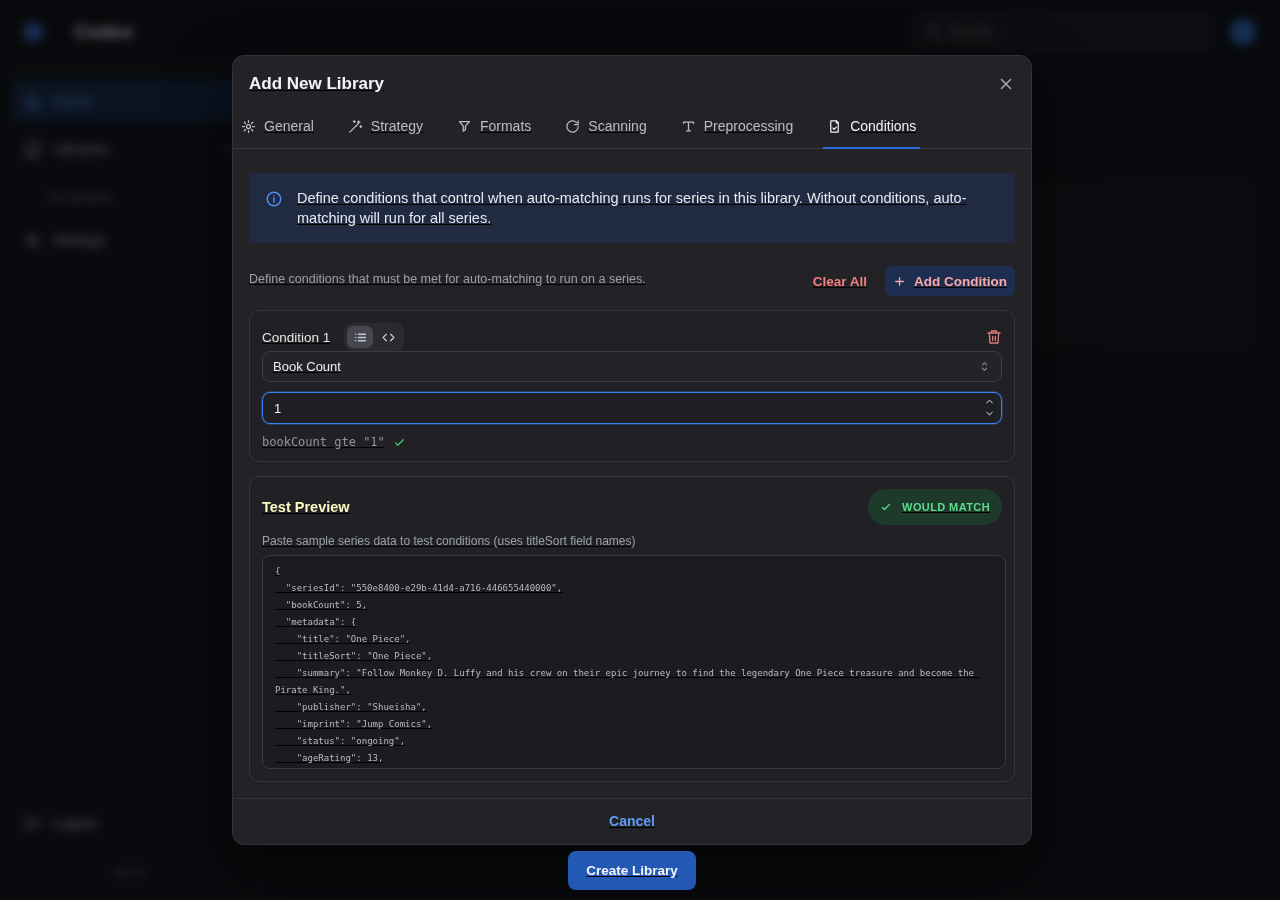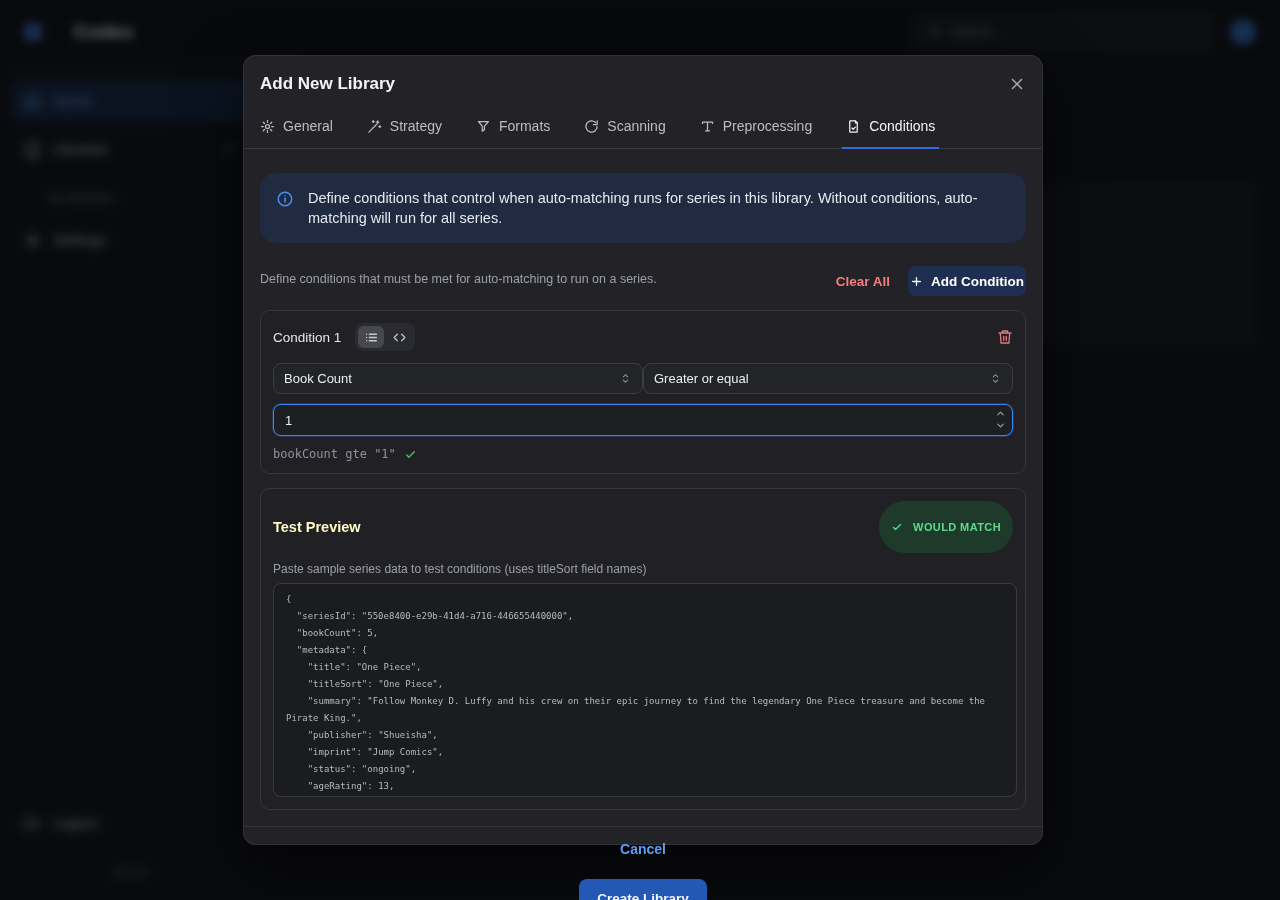--- a/index.html
+++ b/index.html
@@ -24,75 +24,75 @@
   .side-item.active { background:#13233e; color:#5f9df5; }
   .side-item .plus { margin-left:auto; color:#5f9df5; }
   .side-sub { color:#676d78; font-size:13px; padding:14px 0 14px 36px; }
   .side-bottom { margin-top:auto; }
   .side-version { text-align:center; color:#676d78; font-size:12px; padding:16px 0 4px; }
   .main-panel { position:absolute; left:300px; top:182px; width:956px; height:165px;
     background:#141519; border-radius:12px; }
 
   
   .overlay { position:absolute; inset:0; background:rgba(6,7,10,.55); }
-  .modal { position:absolute; left:243px; top:55px; width:800px; height:790px;
+  .modal { position:absolute; left:232px; top:55px; width:800px; height:790px;
     background:#232327; border:1px solid #323338; border-radius:12px;
-    box-shadow:0 24px 60px rgba(0,0,0,.6); display:flex; flex-direction:column; }
+    box-shadow:0 24px 60px rgba(0,0,0,.6); display:flex; flex-direction:column;text-decoration:underline; }
   .modal-head { display:flex; align-items:center; justify-content:space-between; padding:18px 16px 6px; }
   .modal-title { color:#f2f3f5; font-size:17px; font-weight:700; }
   .close-btn { color:#a7abb3; cursor:pointer; display:flex; }
 
-  .tabs { display:flex; gap:26px; padding:10px 12px 0; border-bottom:1px solid #38393f; }
+  .tabs { display:flex; gap:26px; padding:10px 4px 0; border-bottom:1px solid #38393f; }
   .tab { display:flex; align-items:center; gap:8px; color:#b9bdc5; font-size:14px;
     padding:8px 4px 13px; border-bottom:2px solid transparent; margin-bottom:-1px; cursor:pointer; }
   .tab.active { color:#f2f3f5; border-bottom-color:#2f6bdb; }
 
   .modal-body { padding:16px 16px 0; flex:1; }
-  .info-banner { background:#202b41; border-radius:16px; padding:15px 16px; display:flex; gap:14px;
+  .info-banner { background:#202b41; border-radius:4px; padding:15px 16px; display:flex; gap:14px;
     margin-top:8px; }
   .info-banner .icon { color:#4b8ef0; margin-top:2px; }
   .info-text { color:#e6e9ef; font-size:14.5px; line-height:20px; max-width:690px; }
 
   .section-row { display:flex; align-items:flex-start; margin-top:23px; }
   .section-title { color:#f2f3f5; font-size:15px; font-weight:700; }
   .section-sub { color:#9aa0aa; font-size:12.5px; margin-top:6px; }
   .section-actions { margin-left:auto; display:flex; align-items:center; gap:18px; }
   .clear-all { color:#f37e7e; font-size:13.5px; font-weight:600; cursor:pointer; }
-  .add-condition { display:flex; align-items:center; gap:8px; background:#1d2e51; color:#ffffff;
-    font-size:13.5px; font-weight:600; border:none; border-radius:7px; height:30px; padding:0 2px; cursor:pointer; }
+  .add-condition { display:flex; align-items:center; gap:8px; background:#1d2e51; color:#fca5a5;
+    font-size:13.5px; font-weight:600; border:none; border-radius:7px; height:30px; padding:0 8px; cursor:pointer; }
 
   .card { border:1px solid #36373d; background:#212125; border-radius:10px; padding:12px; margin-top:14px; }
   .cond-head { display:flex; align-items:center; }
   .cond-label { color:#e5e5e5; font-size:13.5px; }
   .toggle-group { display:flex; background:#2a2b30; border-radius:8px; padding:3px; margin-left:14px; gap:2px; }
   .toggle-btn { width:26px; height:22px; border-radius:6px; display:flex; align-items:center;
     justify-content:center; color:#c6cad1; cursor:pointer; }
   .toggle-btn.active { background:#47484f; }
   .trash-btn { margin-left:auto; color:#e07b7b; cursor:pointer; display:flex; }
 
-  .cond-selects { display:flex; gap:0; margin-top:12px; }
+  .cond-selects { display:flex; gap:0; margin-top:0; }
   .select { flex:1; height:31px; background:#232428; border:1px solid #3c3d44; border-radius:8px;
     display:flex; align-items:center; padding:0 10px; color:#eceef1; font-size:13px; cursor:pointer; }
   .select .chev { margin-left:auto; color:#8b909a; display:flex; }
   .num-wrap { position:relative; margin-top:10px; }
   .num-input { width:100%; height:32px; background:#1e1f23; border:1.5px solid #3b82f6; border-radius:8px;
     color:#eceef1; font-size:13px; padding:0 26px 0 11px; outline:none;
     box-shadow:0 0 0 1px rgba(59,130,246,.25); appearance:textfield; -moz-appearance:textfield; }
   .num-input::-webkit-inner-spin-button,.num-input::-webkit-outer-spin-button{ -webkit-appearance:none; }
   .steppers { position:absolute; right:5px; top:3px; bottom:3px; width:16px; display:flex;
     flex-direction:column; justify-content:center; color:#9ca1ab; }
   .steppers span { display:flex; justify-content:center; cursor:pointer; height:12px; }
   .cond-expr { display:flex; align-items:center; gap:8px; margin-top:11px;
     font-family:"DejaVu Sans Mono", monospace; font-size:12px; color:#8e939d; }
   .cond-expr .ok { color:#3fbf6f; display:flex; }
 
   .tp-head { display:flex; align-items:center; justify-content:space-between; }
   .tp-title { color:#fef9c3; font-size:14.5px; font-weight:700; }
   .tp-badge { display:flex; align-items:center; gap:10px; background:#1d3a2b; color:#5ddb8d;
-    border-radius:999px; font-size:11px; font-weight:700; letter-spacing:.4px; padding:20px 12px; }
+    border-radius:999px; font-size:11px; font-weight:700; letter-spacing:.4px; padding:12px 12px; }
   .tp-hint { color:#9aa0aa; font-size:12px; margin-top:9px; }
   .tp-textarea { margin-top:7px; width:744px; height:214px; background:#1b1c1f; border:1px solid #3a3b41;
     border-radius:8px; padding:7px 12px; color:#b7bac0; font-family:"DejaVu Sans Mono", monospace;
     font-size:9px; line-height:17px; resize:none; outline:none; overflow:hidden; white-space:pre-wrap; display:block; }
 
   .modal-footer { border-top:1px solid #333439; margin-top:16px; padding:14px 16px 16px;
     display:flex; align-items:center; justify-content:flex-end; gap:22px;flex-direction:column; }
   .cancel-btn { background:none; border:none; color:#5f9df5; font-size:14px; font-weight:600; cursor:pointer; }
   .create-btn { background:#2458b5; border:none; color:#f4f6f9; font-size:13.5px; font-weight:600;
     border-radius:8px; height:39px; padding:0 18px; cursor:pointer; }
@@ -285,28 +285,20 @@
         <span class="trash-btn icon">
           <svg width="16" height="16" viewBox="0 0 24 24" fill="none" stroke="currentColor" stroke-width="2" stroke-linecap="round" stroke-linejoin="round">
               <path d="M3 6h18M8 6V4a1 1 0 0 1 1-1h6a1 1 0 0 1 1 1v2M19 6l-1 15H6L5 6M10 11v6M14 11v6"></path>
             </svg>
         </span>
       </div>
 
       <div class="cond-selects">
         <div class="select">
           <span>Book Count</span>
-          <span class="chev icon">
-            <svg width="13" height="13" viewBox="0 0 24 24" fill="none" stroke="currentColor" stroke-width="2" stroke-linecap="round" stroke-linejoin="round">
-                <path d="m8 9 4-4 4 4M8 15l4 4 4-4"></path>
-              </svg>
-          </span>
-        </div>
-        <div class="select">
-          <span>Greater or equal</span>
           <span class="chev icon">
             <svg width="13" height="13" viewBox="0 0 24 24" fill="none" stroke="currentColor" stroke-width="2" stroke-linecap="round" stroke-linejoin="round">
                 <path d="m8 9 4-4 4 4M8 15l4 4 4-4"></path>
               </svg>
           </span>
         </div>
       </div>
 
       <div class="num-wrap">
         <input class="num-input" type="text" value="1" style="">

